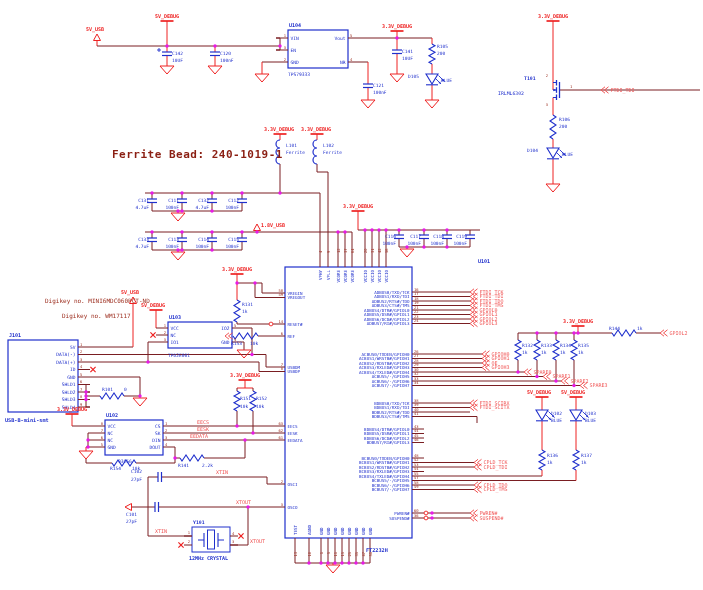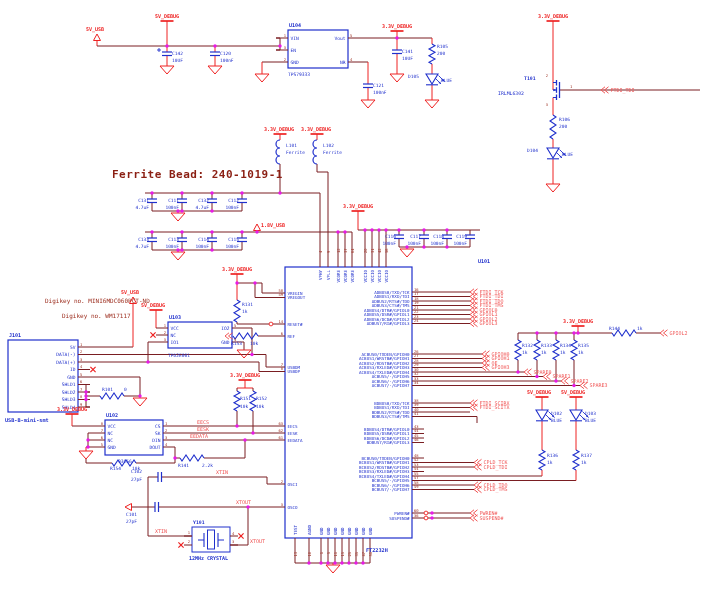--- a/index.html
+++ b/index.html
@@ -1,20 +1,20 @@
 <!DOCTYPE html>
 <html><head>
 <meta charset="utf-8">
 <style>
   html,body{margin:0;padding:0;background:#fff;}
   .stage{position:relative;width:703px;height:590px;background:#ffffff;overflow:hidden;
          font-family:"DejaVu Sans Mono",monospace;}
   svg{position:absolute;left:0;top:0;}
   svg text{font-family:"DejaVu Sans Mono",monospace;}
-  .note-ferrite{position:absolute;left:112px;top:148px;font:bold 11px "DejaVu Sans Mono",monospace;color:#8b1f13;letter-spacing:.5px;margin-top:20px;}
+  .note-ferrite{position:absolute;left:112px;top:148px;font:bold 11px "DejaVu Sans Mono",monospace;color:#8b1f13;letter-spacing:.5px;}
   .note-dk1{position:absolute;left:45px;top:297px;font:6px "DejaVu Sans Mono",monospace;color:#9c2d1e;}
   .note-dk2{position:absolute;left:62px;top:312px;font:6px "DejaVu Sans Mono",monospace;color:#9c2d1e;}
 </style>
 </head>
 <body>
 
 <div class="stage">
   <svg width="703" height="590" viewBox="0 0 703 590">
       <polyline points="97,40 97,46" fill="none" stroke="#ee2222" stroke-width="1"></polyline>
       <polyline points="97,46 280,46" fill="none" stroke="#7a1e22" stroke-width="1"></polyline>

